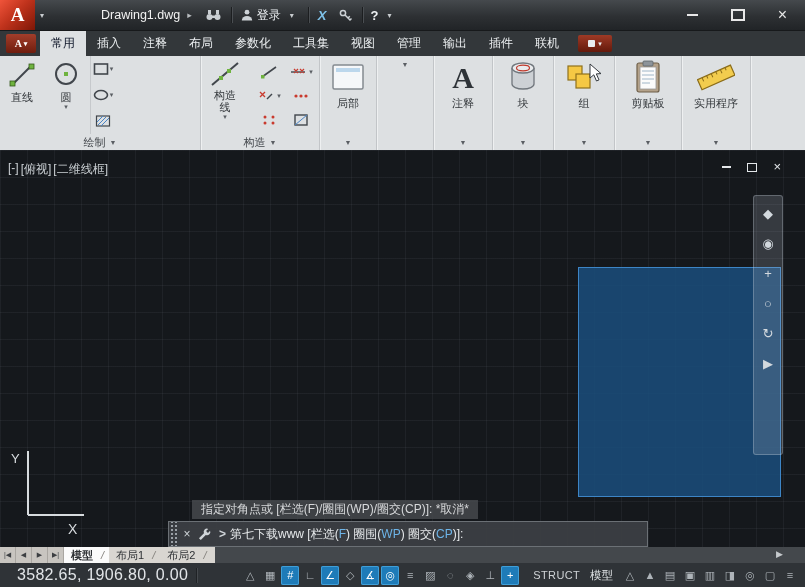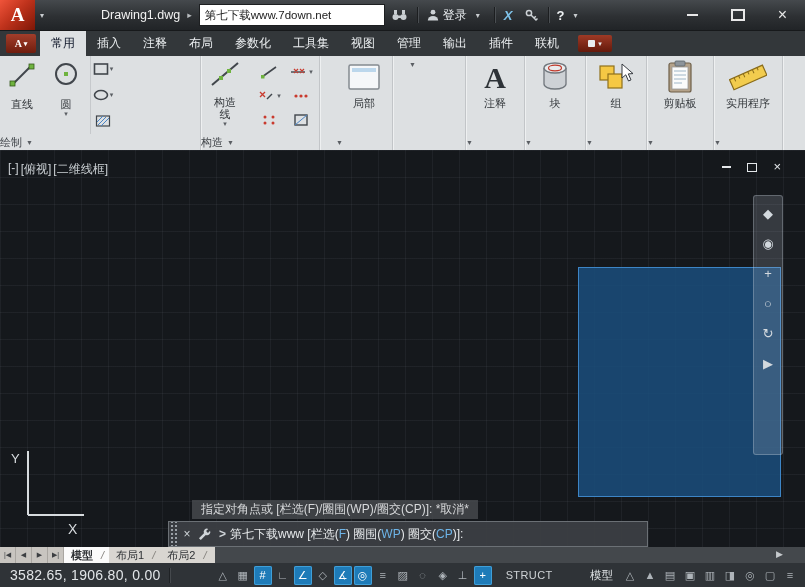--- a/index.html
+++ b/index.html
@@ -33,37 +33,37 @@
   .rtab{padding:0 11px;display:flex;align-items:center;font-size:12px;color:#eceff1;white-space:nowrap;}
   .rtab.active{background:#dde0e2;color:#0f172a;}
   .a360{width:34px;height:17px;margin:4px 0 0 8px;background:linear-gradient(180deg,#9e3a26,#64190b);border-radius:2px;display:flex;align-items:center;justify-content:center;gap:3px;}
   .a360 .dot{width:7px;height:7px;background:#e9edf0;border-radius:1px;}
   .a360 .c{font-size:7px;color:#e9edf0;}
 
   
   .ribbon{position:absolute;top:56px;left:0;right:0;height:94px;background:#dde0e2;border-bottom:1px solid #83878a;display:flex;}
   .panel{height:100%;display:flex;flex-direction:column;border-right:1px solid #c2c5c8;box-shadow:1px 0 0 #eef0f1;}
   .panel-body{flex:1;display:flex;}
-  .panel-title{height:16px;display:flex;align-items:center;gap:4px;font-size:11px;color:#3f4348;}
+  .panel-title{height:16px;display:flex;align-items:center;justify-content:center;gap:4px;font-size:11px;color:#3f4348;}
   .caret{font-size:7px;color:#5a5e63;}
   .tool{display:flex;flex-direction:column;align-items:center;padding-top:4px;width:44px;}
   .tool svg{width:30px;height:30px;}
-  .tool-label{font-size:11px;color:#33373b;margin-top:8px;line-height:12px;text-align:center;}
+  .tool-label{font-size:11px;color:#33373b;margin-top:1px;line-height:12px;text-align:center;}
   .p-draw{width:200px;}
   .p-construct{width:118px;}
   .mini-col{width:24px;display:flex;flex-direction:column;border-left:1px solid #c6c9cc;margin-left:2px;}
   .mini-btn{flex:1;display:flex;align-items:center;justify-content:center;gap:1px;}
   .bigtool{display:flex;flex-direction:column;align-items:center;width:48px;padding-top:4px;}
   .cgrid{display:grid;grid-template-columns:32px 32px;grid-auto-rows:24px;margin:4px 0 0 4px;}
   .cbtn{display:flex;align-items:center;justify-content:center;gap:2px;}
   .panel.single .panel-body{justify-content:center;}
   .bigbtn{display:flex;flex-direction:column;align-items:center;padding-top:3px;}
   .bigbtn svg{width:38px;height:36px;}
   .bigbtn .tool-label{margin-top:2px;}
-  .w56{width:56px;padding-left:16px;} .w58{width:58px;} .w60{width:60px;} .w66{width:66px;} .w68{width:68px;}
+  .w56{width:56px;} .w58{width:58px;} .w60{width:60px;} .w66{width:66px;} .w68{width:68px;}
 
   
   .canvas{position:absolute;top:150px;left:0;width:805px;height:397px;background:#15181c;background-image:linear-gradient(rgba(160,175,190,0.07) 1px,transparent 1px),linear-gradient(90deg,rgba(160,175,190,0.07) 1px,transparent 1px);background-size:27px 27px;overflow:hidden;}
   .vp-label{position:absolute;top:11px;left:8px;font-size:12px;color:#cdd2d6;display:flex;gap:2px;z-index:5;}
   .vp-ctrls{position:absolute;top:12px;right:24px;display:flex;gap:16px;align-items:center;color:#e4e7ea;z-index:5;}
   .vp-ctrls .bar{width:9px;height:2px;background:#e4e7ea;}
   .vp-ctrls .box{width:8px;height:7px;border:1.5px solid #e4e7ea;}
   .vp-ctrls .x{font-size:13px;line-height:10px;}
   .sel-rect{position:absolute;left:578px;top:117px;width:201px;height:228px;background:rgba(26,77,125,0.85);border:1px solid #3d85c6;z-index:1;}
   .navbar{position:absolute;left:753px;top:45px;width:28px;height:242px;background:rgba(173,184,196,0.22);border:1px solid rgba(215,225,235,0.28);border-radius:3px;display:flex;flex-direction:column;align-items:center;padding:8px 0;gap:12px;z-index:3;}
@@ -86,43 +86,40 @@
   .ltab{display:flex;align-items:center;padding:0 5px;color:#2e3134;}
   .ltab .lbl{padding:0 2px;}
   .ltab.active{background:#fbfbfb;}
   .ltab.active .lbl{font-weight:bold;}
   .ltab .slash{color:#84817c;margin-left:6px;font-style:italic;}
   .bstrip{flex:1;background:#44484c;position:relative;margin-left:4px;}
   .bstrip .arr{position:absolute;right:22px;top:2px;font-size:9px;color:#c6cacd;}
 
   
   .statusbar{position:absolute;top:563px;left:0;width:805px;height:24px;background:#2f3337;display:flex;align-items:center;color:#d6dadd;}
-  .coords{font-size:14px;padding:0 8px 0 10px;letter-spacing:0.3px;color:#e2e5e8;white-space:nowrap;}
+  .coords{font-size:16px;padding:0 8px 0 17px;letter-spacing:0.3px;color:#e2e5e8;white-space:nowrap;}
   .sb-sep{width:1px;height:15px;background:#1f2225;box-shadow:1px 0 0 #45494d;}
   .sb-gap{width:44px;}
   .toggles{display:flex;gap:2px;align-items:center;}
   .toggle{width:18px;height:19px;border-radius:2px;display:flex;align-items:center;justify-content:center;font-size:11px;color:#aeb4b9;}
   .toggle.active{background:#1e7bb8;color:#fff;box-shadow:inset 0 0 0 1px #3f9fd8;}
   .struct{margin-left:14px;font-size:11px;color:#cfd3d6;letter-spacing:0.4px;}
   .model-label{margin-left:auto;font-size:11.5px;color:#dfe2e5;padding:0 8px;white-space:nowrap;}
   .sb-right{display:flex;gap:2px;padding-right:6px;}
 </style>
 </head>
 <body>
 
 <div class="app">
 
   <div class="titlebar">
     <div class="acad-logo">A</div>
     <div class="tcaret">▾</div>
     <div class="doc-title">Drawing1.dwg</div>
     <div class="title-arrow">▸</div>
-    <div class="search">
-      <input value="第七下载www.7down.net" style="">
-    </div>
     <div class="tb-icon">
       <svg width="15" height="12" viewBox="0 0 15 12" fill="#c9ced2">
           <rect x="2" y="1" width="3" height="4"></rect>
           <rect x="10" y="1" width="3" height="4"></rect>
           <circle cx="3.5" cy="8" r="3"></circle>
           <circle cx="11.5" cy="8" r="3"></circle>
           <rect x="5.5" y="6.5" width="4" height="2.5"></rect>
         </svg>
     </div>
     <div class="tb-sep"></div>

